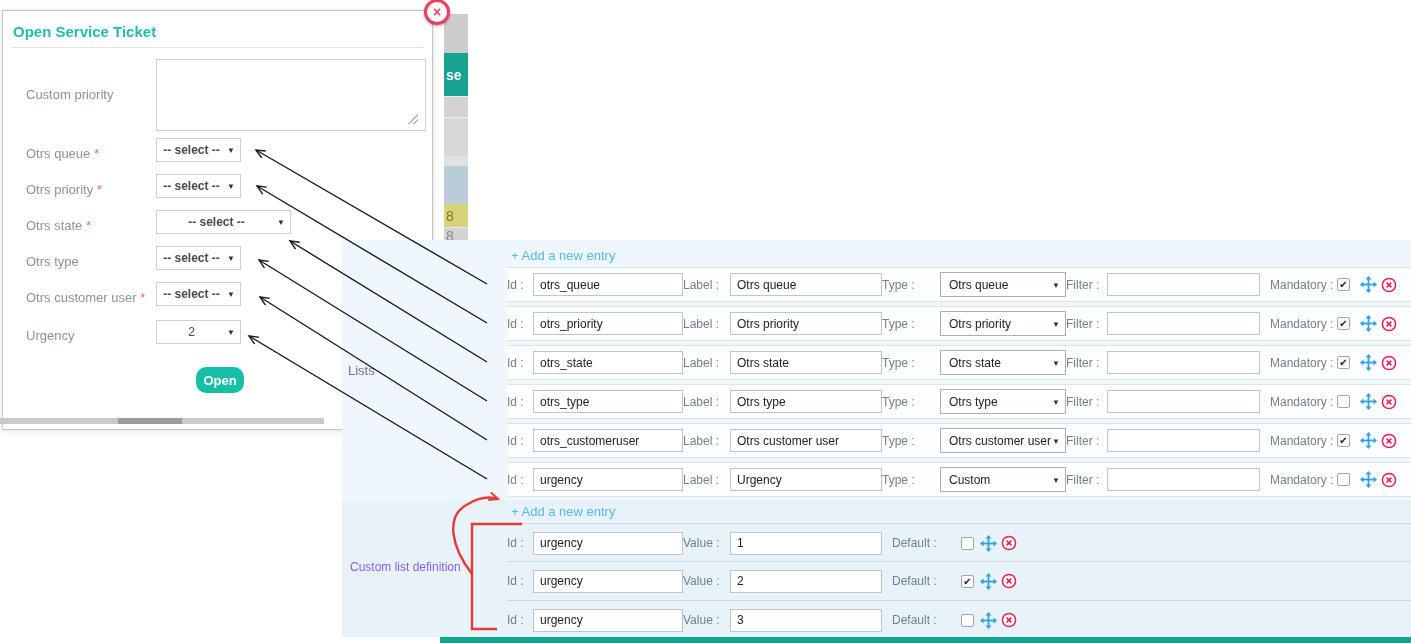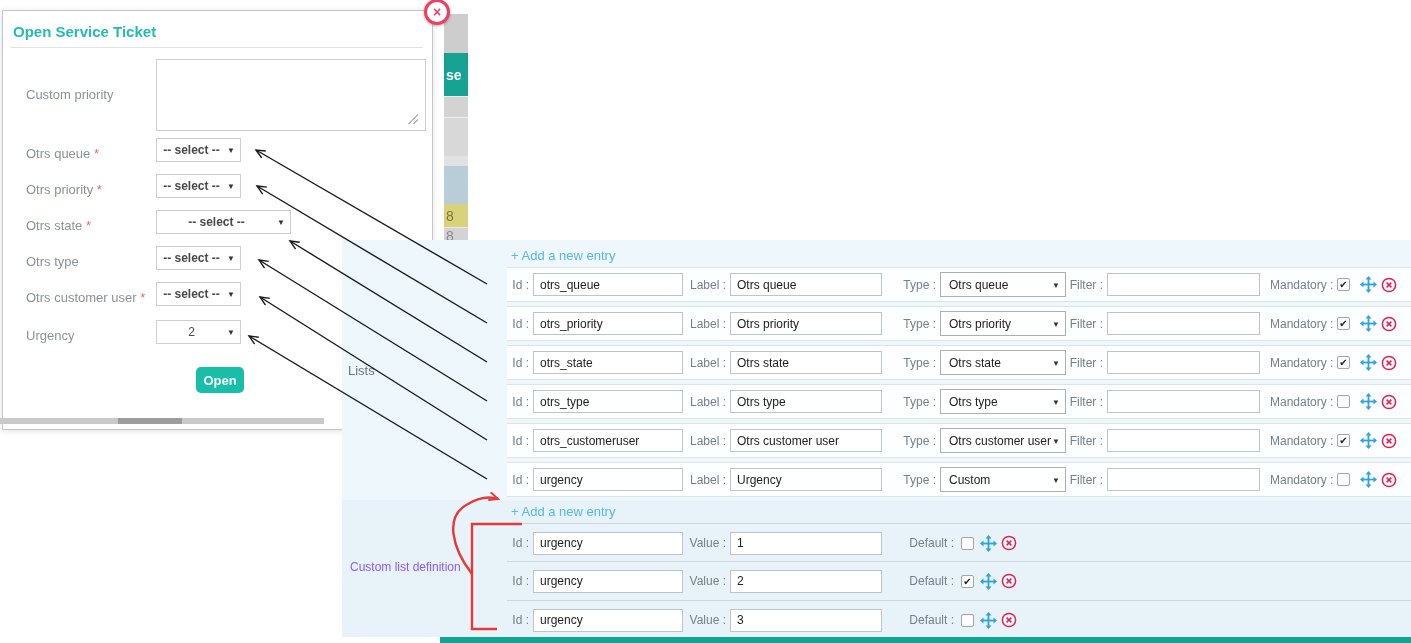--- a/index.html
+++ b/index.html
@@ -29,36 +29,36 @@
               resize:none;background:#fff;font-family:inherit;}
   .resize-grip{position:absolute;left:405px;top:103px;width:10px;height:10px;
       background-image:linear-gradient(135deg,transparent 46%,#b5b5b5 46%,#b5b5b5 56%,transparent 56%),
                        linear-gradient(135deg,transparent 72%,#b5b5b5 72%,#b5b5b5 82%,transparent 82%);}
   .m-select{position:absolute;left:153px;height:24px;border:1px solid #cfcfcf;background:#fff;
             font-size:12px;font-weight:bold;color:#4a4a4a;display:flex;align-items:center;
             justify-content:center;box-sizing:border-box;padding-right:14px;}
   .m-select .caret{position:absolute;right:5px;top:7px;font-size:8px;color:#333;}
   .w85{width:85px;} .w135{width:135px;}
   .open-btn{position:absolute;left:193px;top:356px;width:48px;height:26px;background:#18bfa8;border:none;
-            border-radius:5px;color:#fff;font-size:13px;font-weight:bold;display:flex;align-items:center;justify-content:center;}
+            border-radius:10px;color:#fff;font-size:13px;font-weight:bold;display:flex;align-items:center;justify-content:center;}
   .close-btn{position:absolute;left:424px;top:-1px;width:26px;height:26px;background:#fff;border:3px solid #ee3f63;
              border-radius:50%;z-index:40;display:flex;align-items:center;justify-content:center;
              color:#ee3f63;font-weight:bold;font-size:14px;box-shadow:0 1px 3px rgba(0,0,0,.3);box-sizing:border-box;}
   .scrollbar{position:absolute;left:0;top:418px;width:324px;height:6px;background:#c9c9c9;z-index:11;}
   .scroll-thumb{position:absolute;left:118px;top:0;width:64px;height:6px;background:#9c9c9c;}
 
   
   .panel{position:absolute;left:342px;top:240px;width:1089px;height:397px;background:#eef7fb;z-index:20;
          font-size:12px;color:#75808a;}
   .add-link{position:absolute;left:169px;color:#55b9e9;font-size:13px;cursor:pointer;}
   .lists-label{position:absolute;left:6px;top:123px;font-size:13px;color:#6d757b;}
   .entry-row{position:absolute;left:165px;right:0;height:33px;background:#fcfeff;
              border-top:1px solid #dde4e7;border-bottom:1px solid #dde4e7;
              display:flex;align-items:center;}
-  .f-label{color:#75808a;font-size:12px;text-align:right;white-space:nowrap;box-sizing:border-box;padding-right:4px;flex:none;}
+  .f-label{color:#75808a;font-size:12px;white-space:nowrap;box-sizing:border-box;padding-right:4px;flex:none;}
   .lb-id{width:26px;} .lb-label{width:47px;} .lb-type{width:58px;} .lb-filter{width:41px;}
   .lb-mand{width:64px;} .lb-value{width:47px;} .lb-default{width:66px;}
   .t-input{height:23px;border:1px solid #bcc5c9;background:#fff;font-size:12px;padding:0 6px;color:#222;
            font-family:inherit;box-sizing:border-box;flex:none;}
   .iw150{width:150px;} .iw152{width:152px;} .iw153{width:153px;}
   .t-select{height:25px;width:126px;border:1px solid #a9b1b5;background:#fff;display:flex;align-items:center;
             position:relative;font-size:12px;color:#222;box-sizing:border-box;padding-left:8px;flex:none;}
   .t-select .caret{position:absolute;right:5px;top:8px;font-size:8px;color:#333;}
   .checkbox{width:13px;height:13px;border:1px solid #a0a7ab;background:#fcfcfc;border-radius:2px;
             display:flex;align-items:center;justify-content:center;font-size:10px;color:#222;

